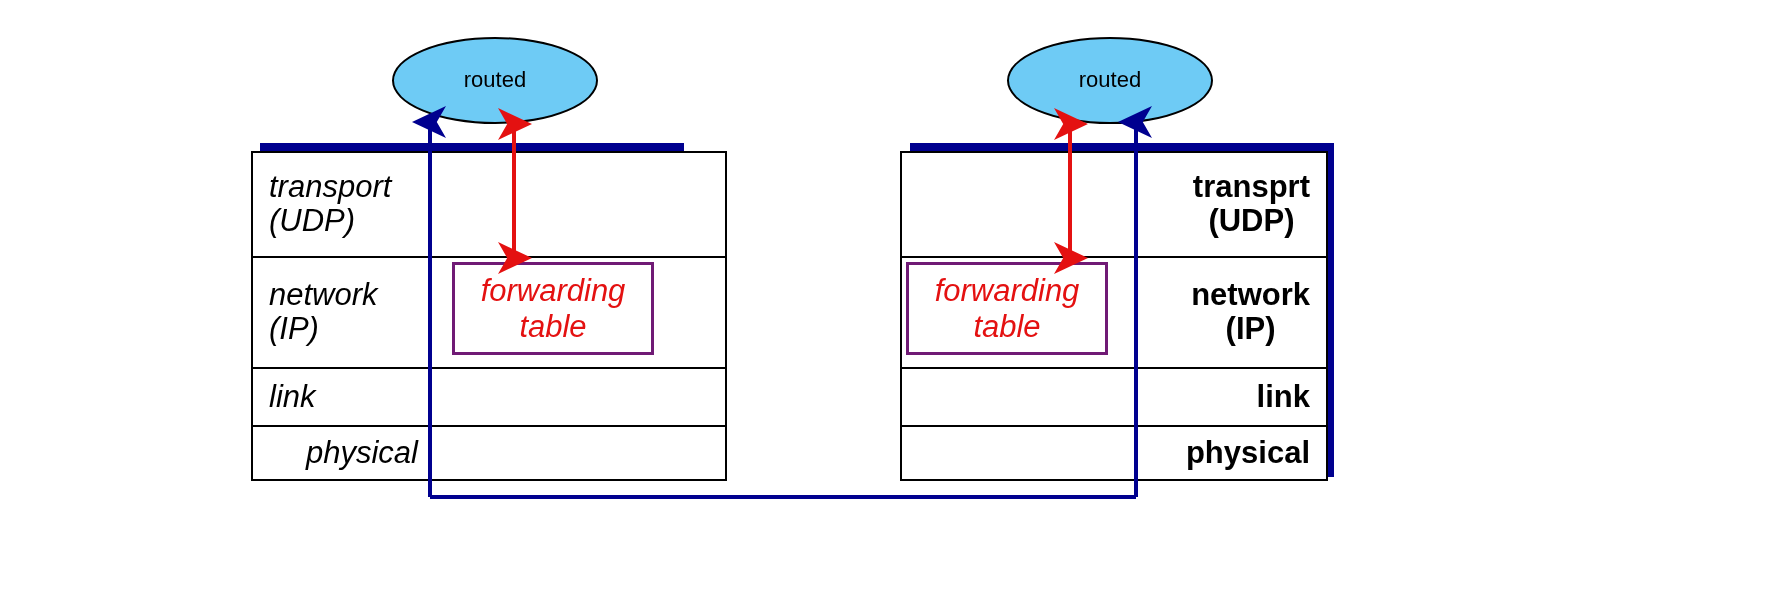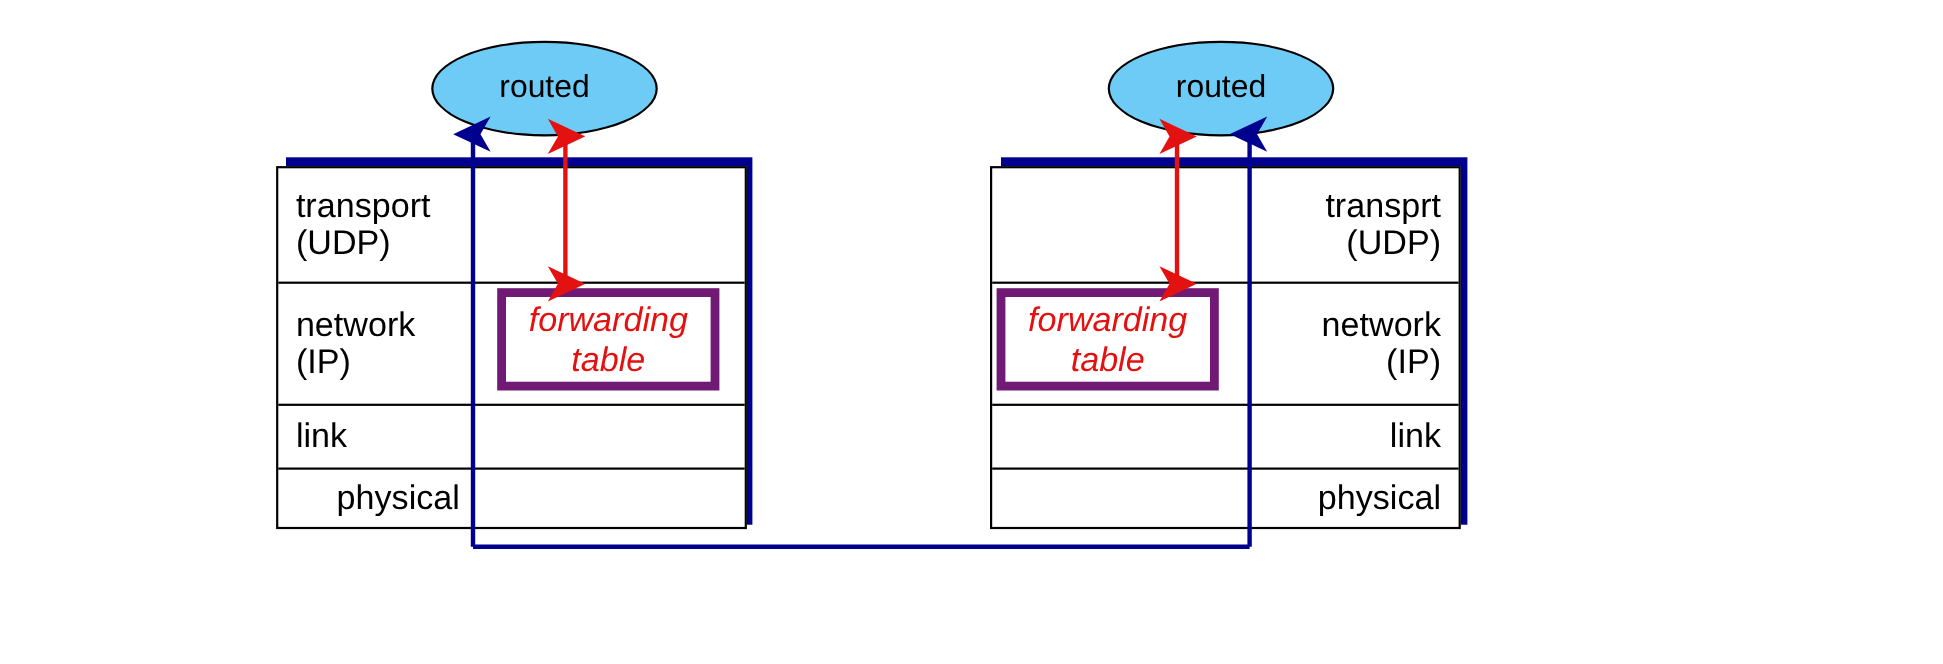--- a/index.html
+++ b/index.html
@@ -43,43 +43,43 @@
     position: absolute;
     top: 50%;
     transform: translateY(-50%);
     font-size: 31px;
     line-height: 1.12;
     color: #000000;
     white-space: pre-line;
     letter-spacing: 0px;
   }
   .layer-label.left-al  { left: 16px;  text-align: left; }
-  .layer-label.right-al { right: 16px; text-align: right; }
+  .layer-label.right-al { right: 16px; text-align: center; font-weight: bold; }
 
   
   .ellipse {
     position: absolute;
     background: #6ecbf5;
     border: 2px solid #000000;
     border-radius: 50%;
     display: flex;
     align-items: center;
     justify-content: center;
   }
   .ellipse-text {
-    font-size: 29px;
+    font-size: 22px;
     color: #000000;
     line-height: 1;
     padding-bottom: 2px;
   }
 
   
   .fwd-box {
     position: absolute;
-    border: 8px solid #701a75;
+    border: 3px solid #701a75;
     background: transparent;
     box-sizing: border-box;
     display: flex;
     align-items: center;
     justify-content: center;
   }
   .fwd-text {
     font-size: 31px;
     font-style: italic;
     color: #e41111;
@@ -98,21 +98,21 @@
     pointer-events: none;
   }
 </style>
 </head>
 <body>
 
 <div id="stage">
 
   <div class="stack-shadow" style="left:260px; top:143px; width:424px; height:334px;"></div>
 
-  <div class="stack" style="left:251px; top:151px; width:428px; height:330px;">
+  <div class="stack" style="left:251px; top:151px; width:476px; height:330px;font-style:italic;">
 
     <div class="layer" style="top:0px; height:105px;">
       <div class="layer-label left-al">transport
 (UDP)</div>
     </div>
 
     <div class="layer" style="top:105px; height:111px;">
       <div class="layer-label left-al">network
 (IP)</div>
     </div>

